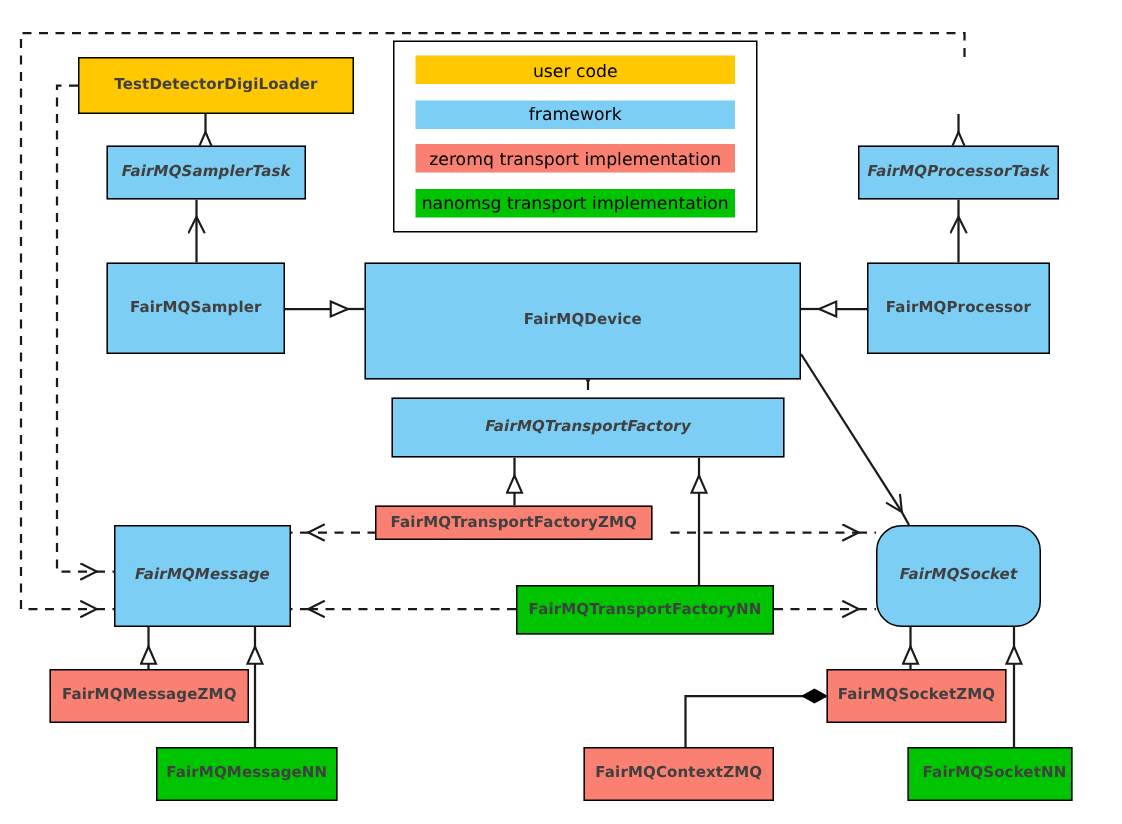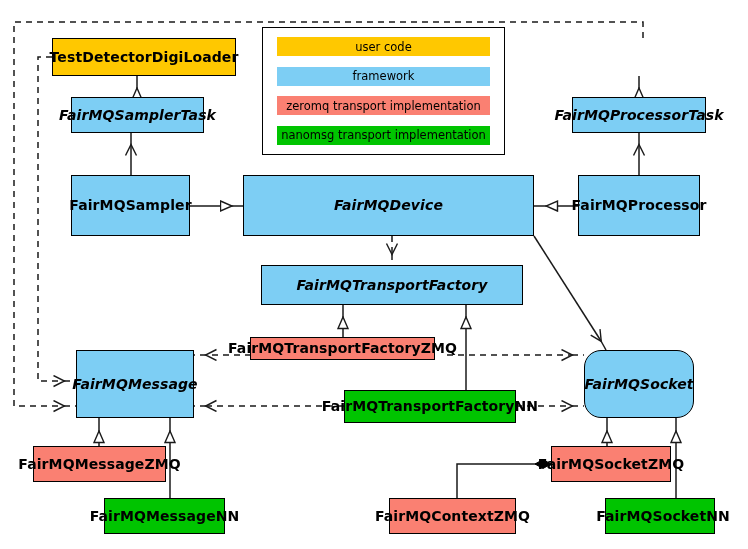--- a/index.html
+++ b/index.html
@@ -27,22 +27,22 @@
     pointer-events: none;
   }
   .node {
     position: absolute;
     box-sizing: border-box;
     border: 1.6px solid #000000;
     display: flex;
     align-items: center;
     justify-content: center;
     text-align: center;
-    color: #000000;
-    font-size: 14px;
+    color: #404040;
+    font-size: 10px;
     font-weight: bold;
     line-height: 1.15;
     letter-spacing: .1px;
     padding: 2px 4px;
     z-index: 3;
   }
   .node.abstract {
     font-style: italic;
   }
   .c-user      { background: #FFC800; }
@@ -174,21 +174,21 @@
     <div class="legend-row c-zeromq">zeromq transport implementation</div>
     <div class="legend-row c-nanomsg">nanomsg transport implementation</div>
   </div>
 
   <div class="node c-user" style="left:52px;top:38px;width:184px;height:38px;">TestDetectorDigiLoader</div>
 
   <div class="node c-framework abstract" style="left:71px;top:97px;width:133px;height:36px;">FairMQSamplerTask</div>
 
   <div class="node c-framework" style="left:71px;top:175px;width:119px;height:61px;">FairMQSampler</div>
 
-  <div class="node c-framework" style="left:243px;top:175px;width:291px;height:61px;font-style:italic;">FairMQDevice</div>
+  <div class="node c-framework" style="left:243px;top:175px;width:291px;height:78px;">FairMQDevice</div>
 
   <div class="node c-framework" style="left:578px;top:175px;width:122px;height:61px;">FairMQProcessor</div>
 
   <div class="node c-framework abstract" style="left:572px;top:97px;width:134px;height:36px;">FairMQProcessorTask</div>
 
 
   <div class="node c-framework abstract" style="left:261px;top:265px;width:262px;height:40px;">FairMQTransportFactory</div>
 
   <div class="node c-zeromq" style="left:250px;top:337px;width:185px;height:23px;">FairMQTransportFactoryZMQ</div>
 

